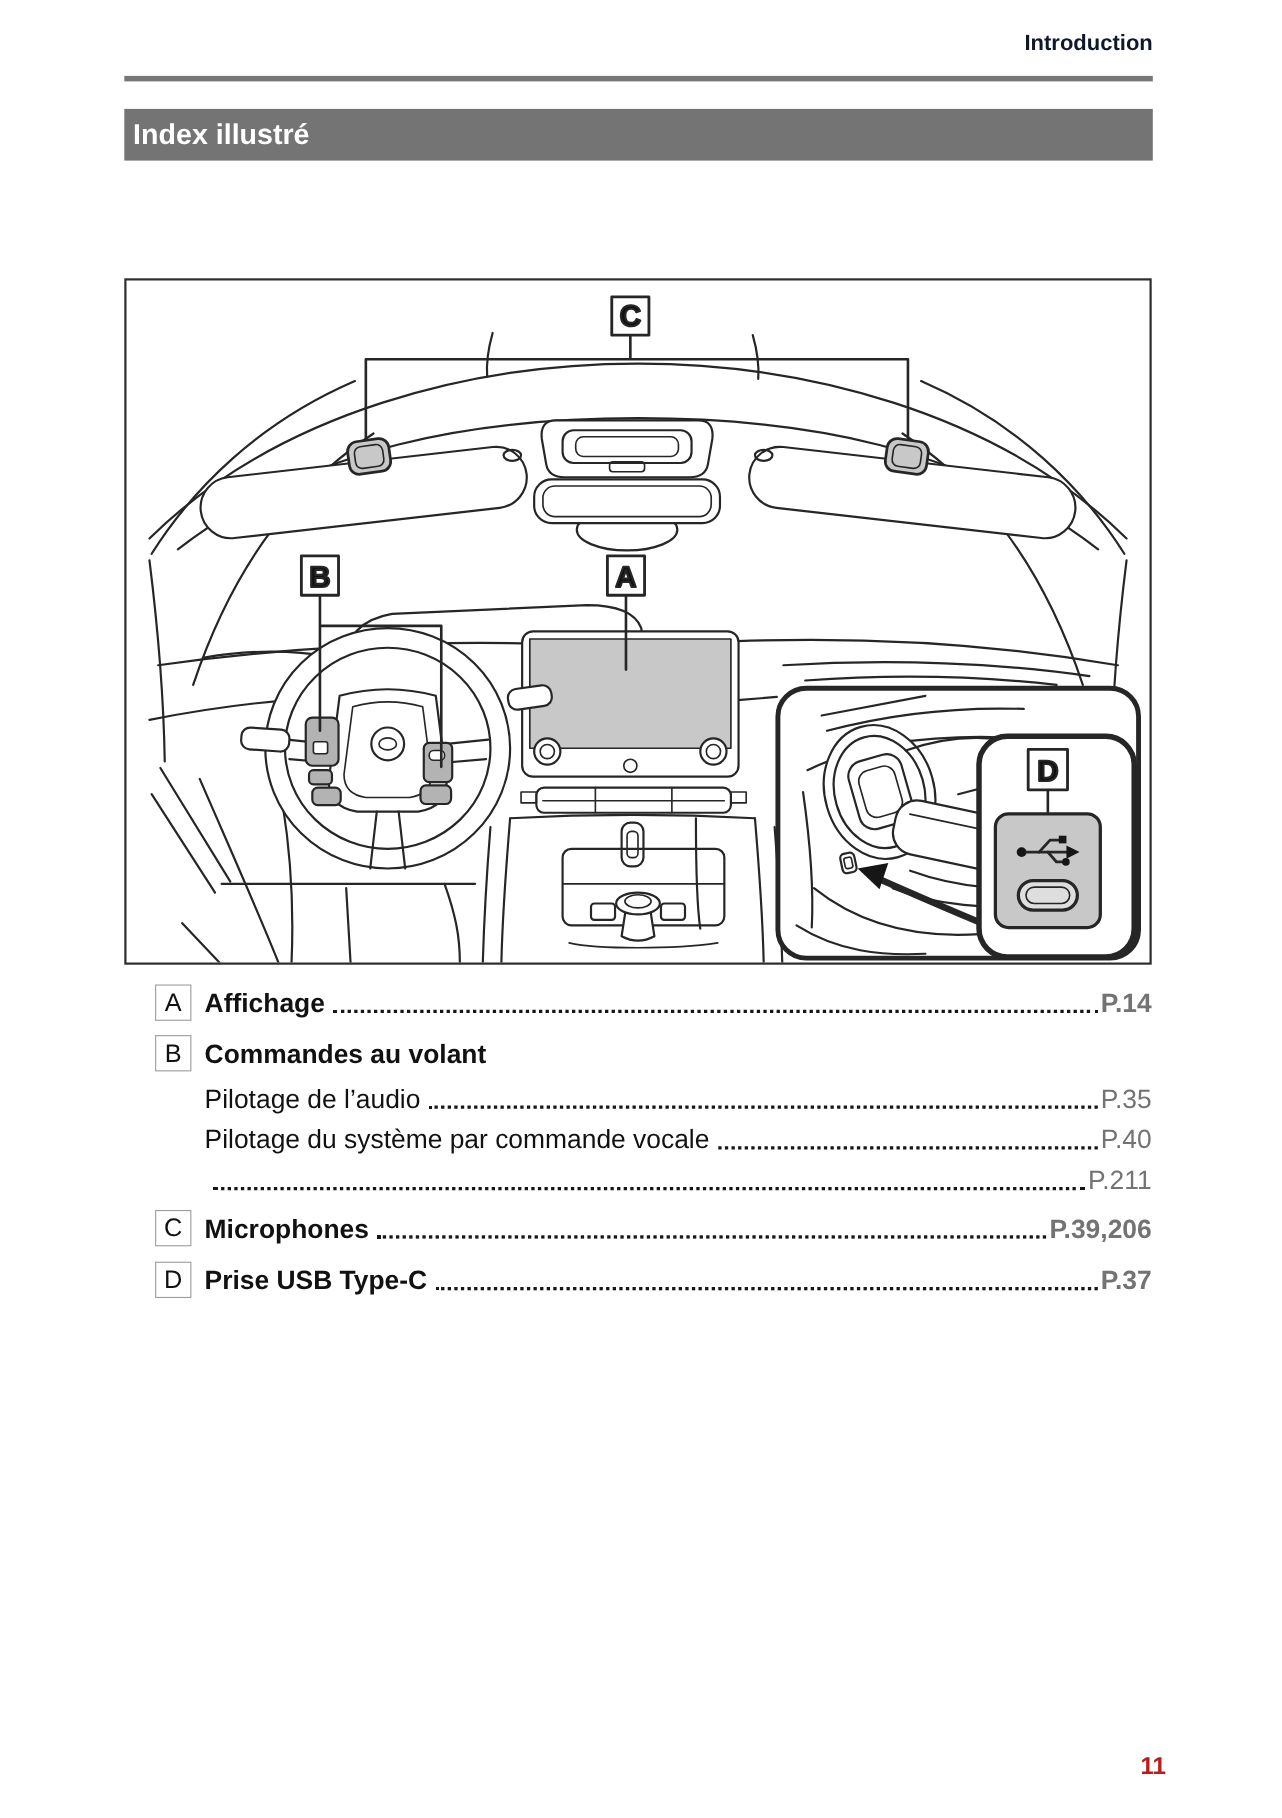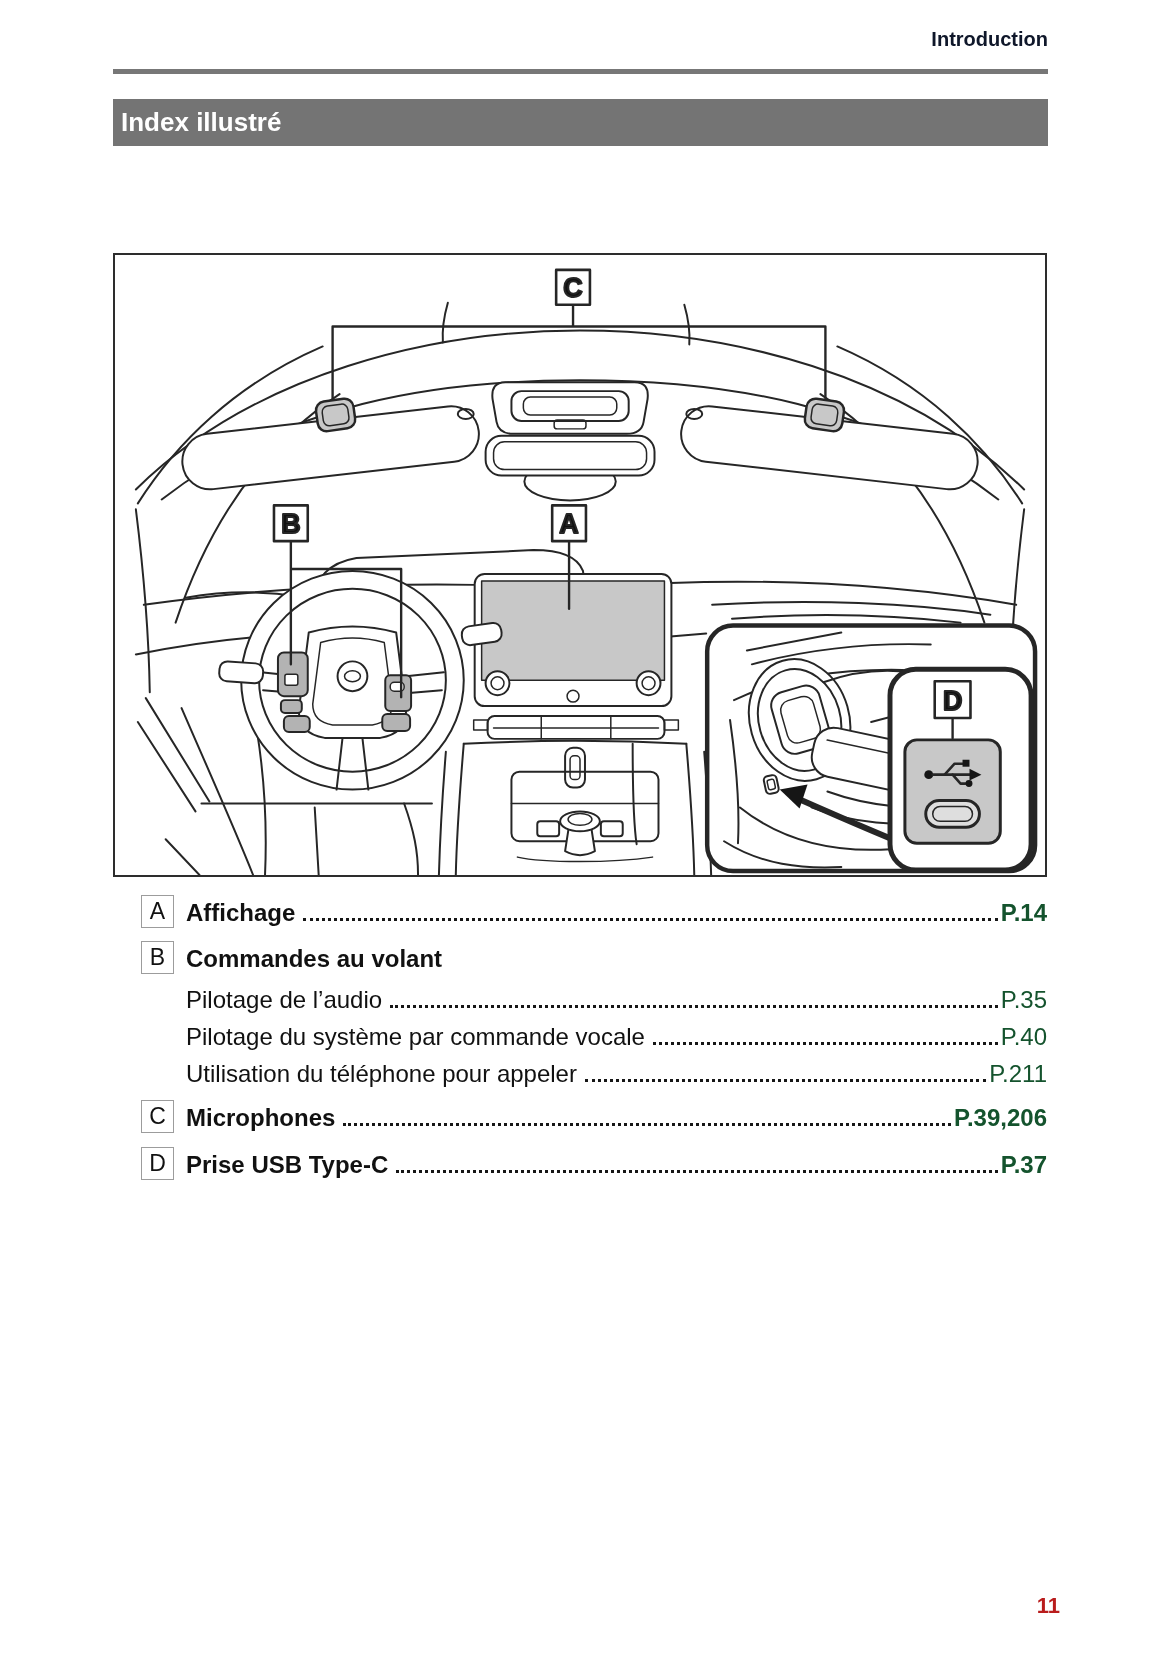--- a/index.html
+++ b/index.html
@@ -32,21 +32,21 @@
   svg .callout-line{stroke-width:2.4;}
 
   .index-row{position:absolute;display:flex;align-items:flex-end;}
   .lbox{display:inline-block;width:33px;height:33px;border:1.5px solid #9c9c9c;box-sizing:border-box;
         text-align:center;line-height:30px;font-size:23px;color:#111;background:#fff;
         margin-right:12px;flex:0 0 auto;}
   .lbl{white-space:nowrap;font-size:24px;color:#111;line-height:30px;}
   .lbl.b{font-weight:700;}
   .dots{flex:1 1 auto;height:2px;border-bottom:3.4px dotted #161616;margin:0 3px 7px 8px;}
   .dots.light{border-bottom-width:3px;}
-  .pref{white-space:nowrap;font-size:24px;color:#14532d;line-height:30px;}
+  .pref{white-space:nowrap;font-size:24px;color:#737373;line-height:30px;}
   .pref.b{font-weight:700;}
 
   .page-num{position:absolute;top:1593px;right:105px;font-size:22px;font-weight:700;color:#b91c1c;}
 </style>
 </head>
 <body>
 
 <div class="page">
 
   <div class="run-head">Introduction</div>
@@ -266,21 +266,20 @@
       <span class="pref">P.35</span>
     </div>
 
     <div class="index-row" style="top:1022px;left:186px;width:861px;">
       <span class="lbl">Pilotage du système par commande vocale</span>
       <span class="dots light"></span>
       <span class="pref">P.40</span>
     </div>
 
     <div class="index-row" style="top:1059px;left:186px;width:861px;">
-      <span class="lbl">Utilisation du téléphone pour appeler</span>
       <span class="dots light"></span>
       <span class="pref">P.211</span>
     </div>
 
     <div class="index-row" style="top:1100px;left:141px;width:906px;">
       <span class="lbox">C</span>
       <span class="lbl b">Microphones</span>
       <span class="dots"></span>
       <span class="pref b">P.39,206</span>
     </div>

